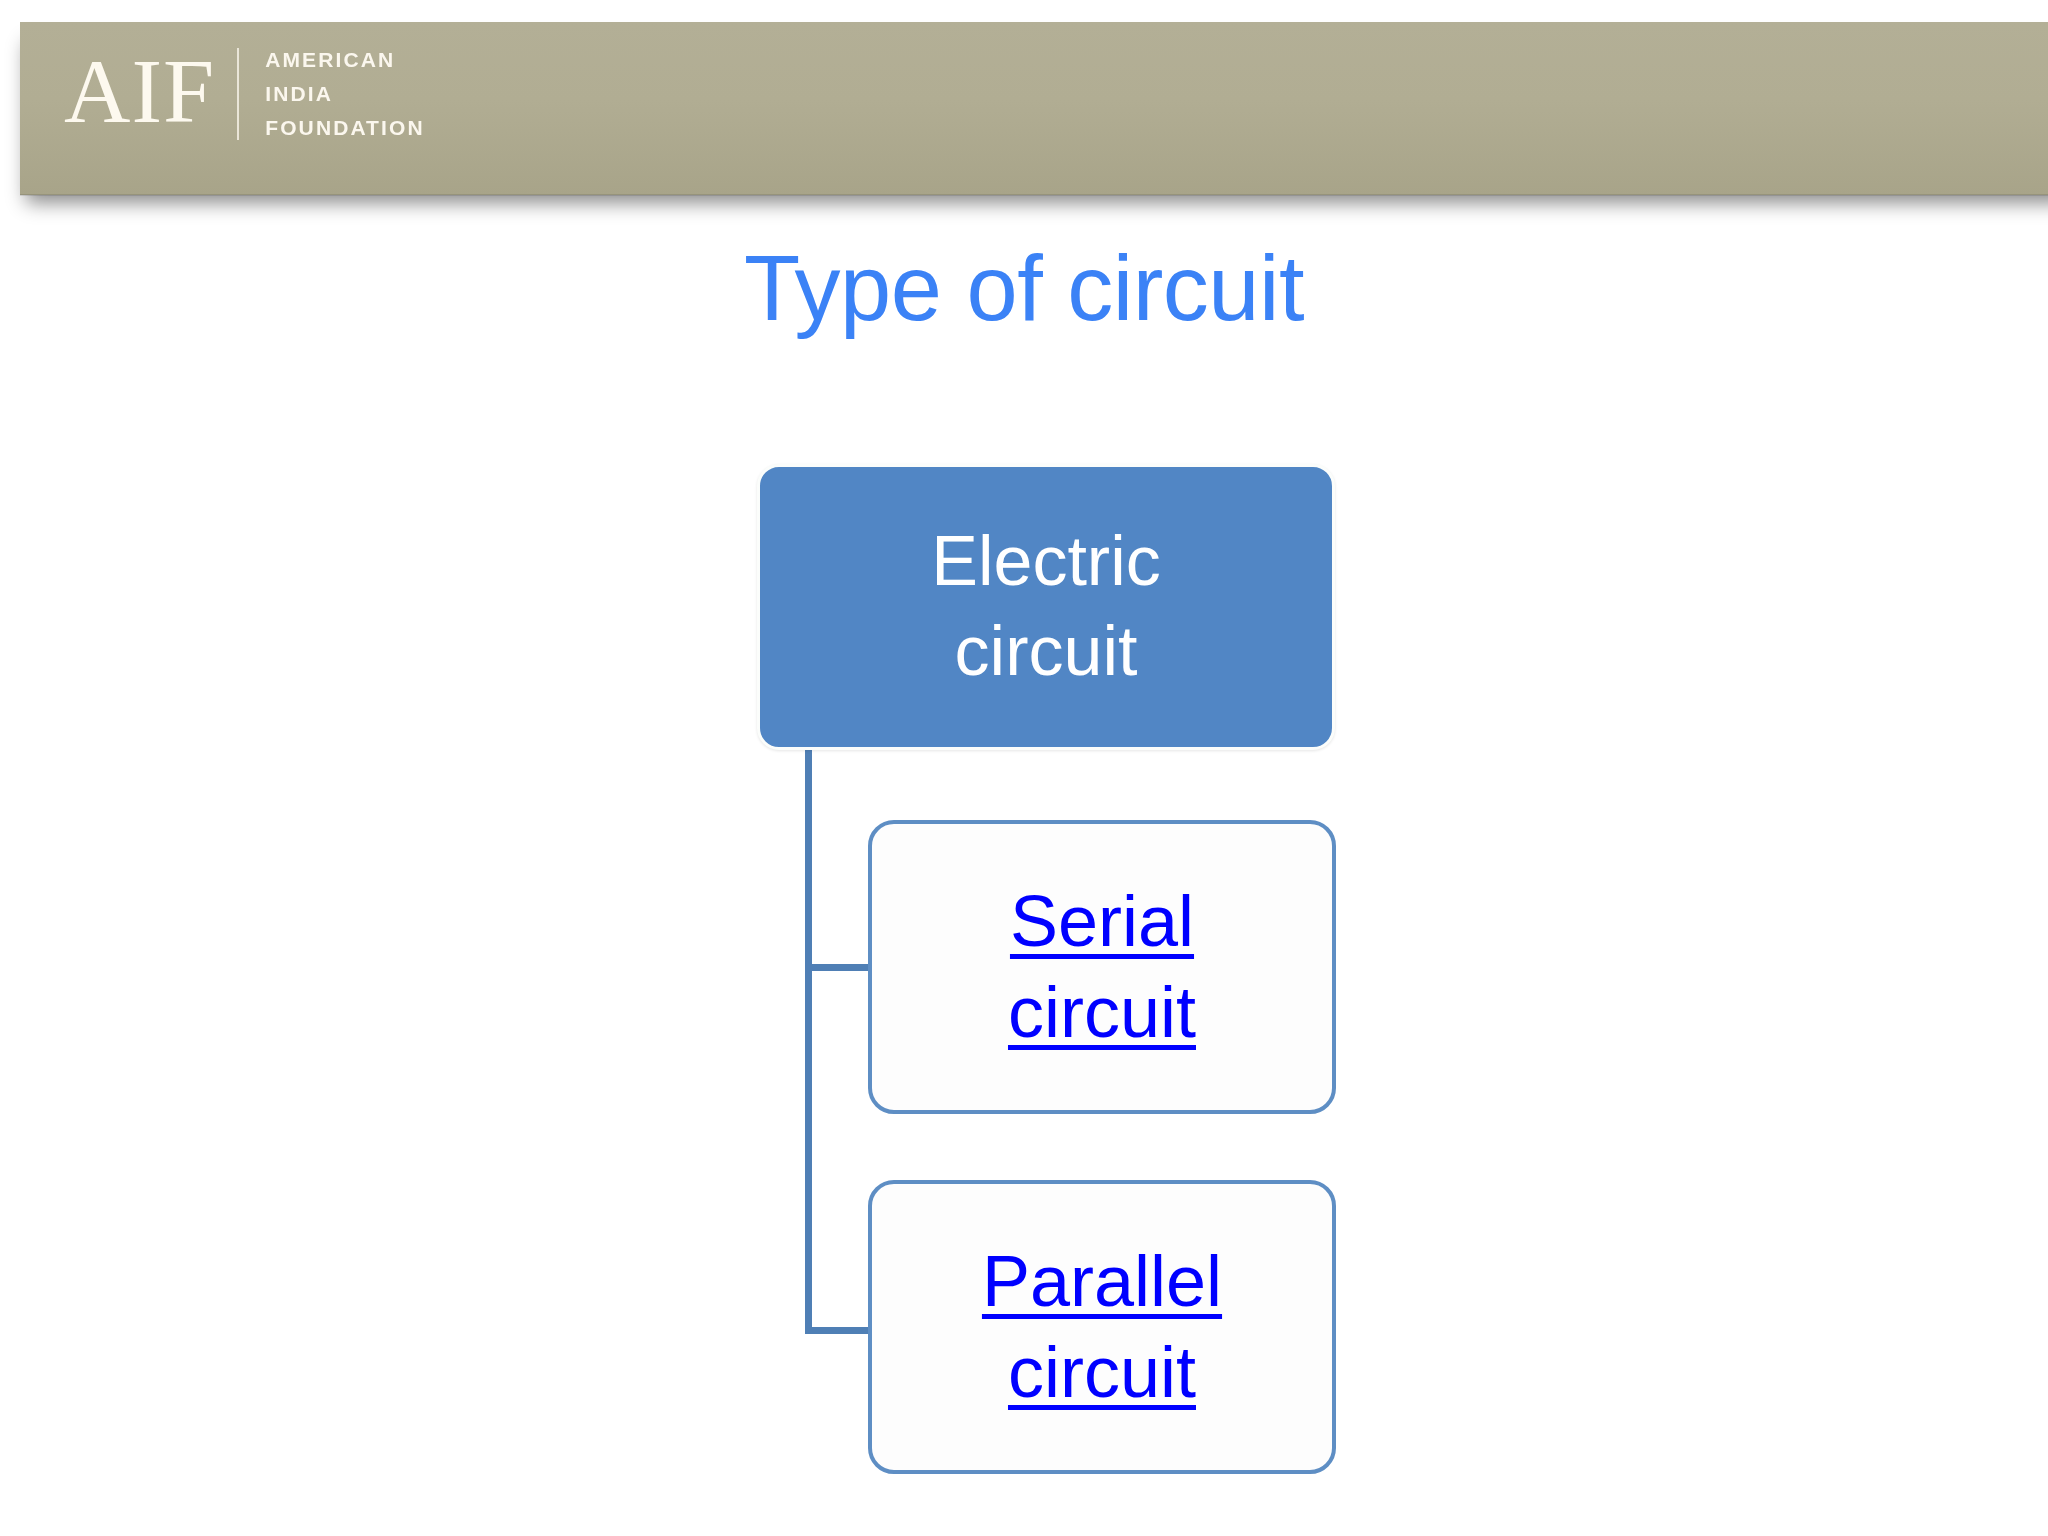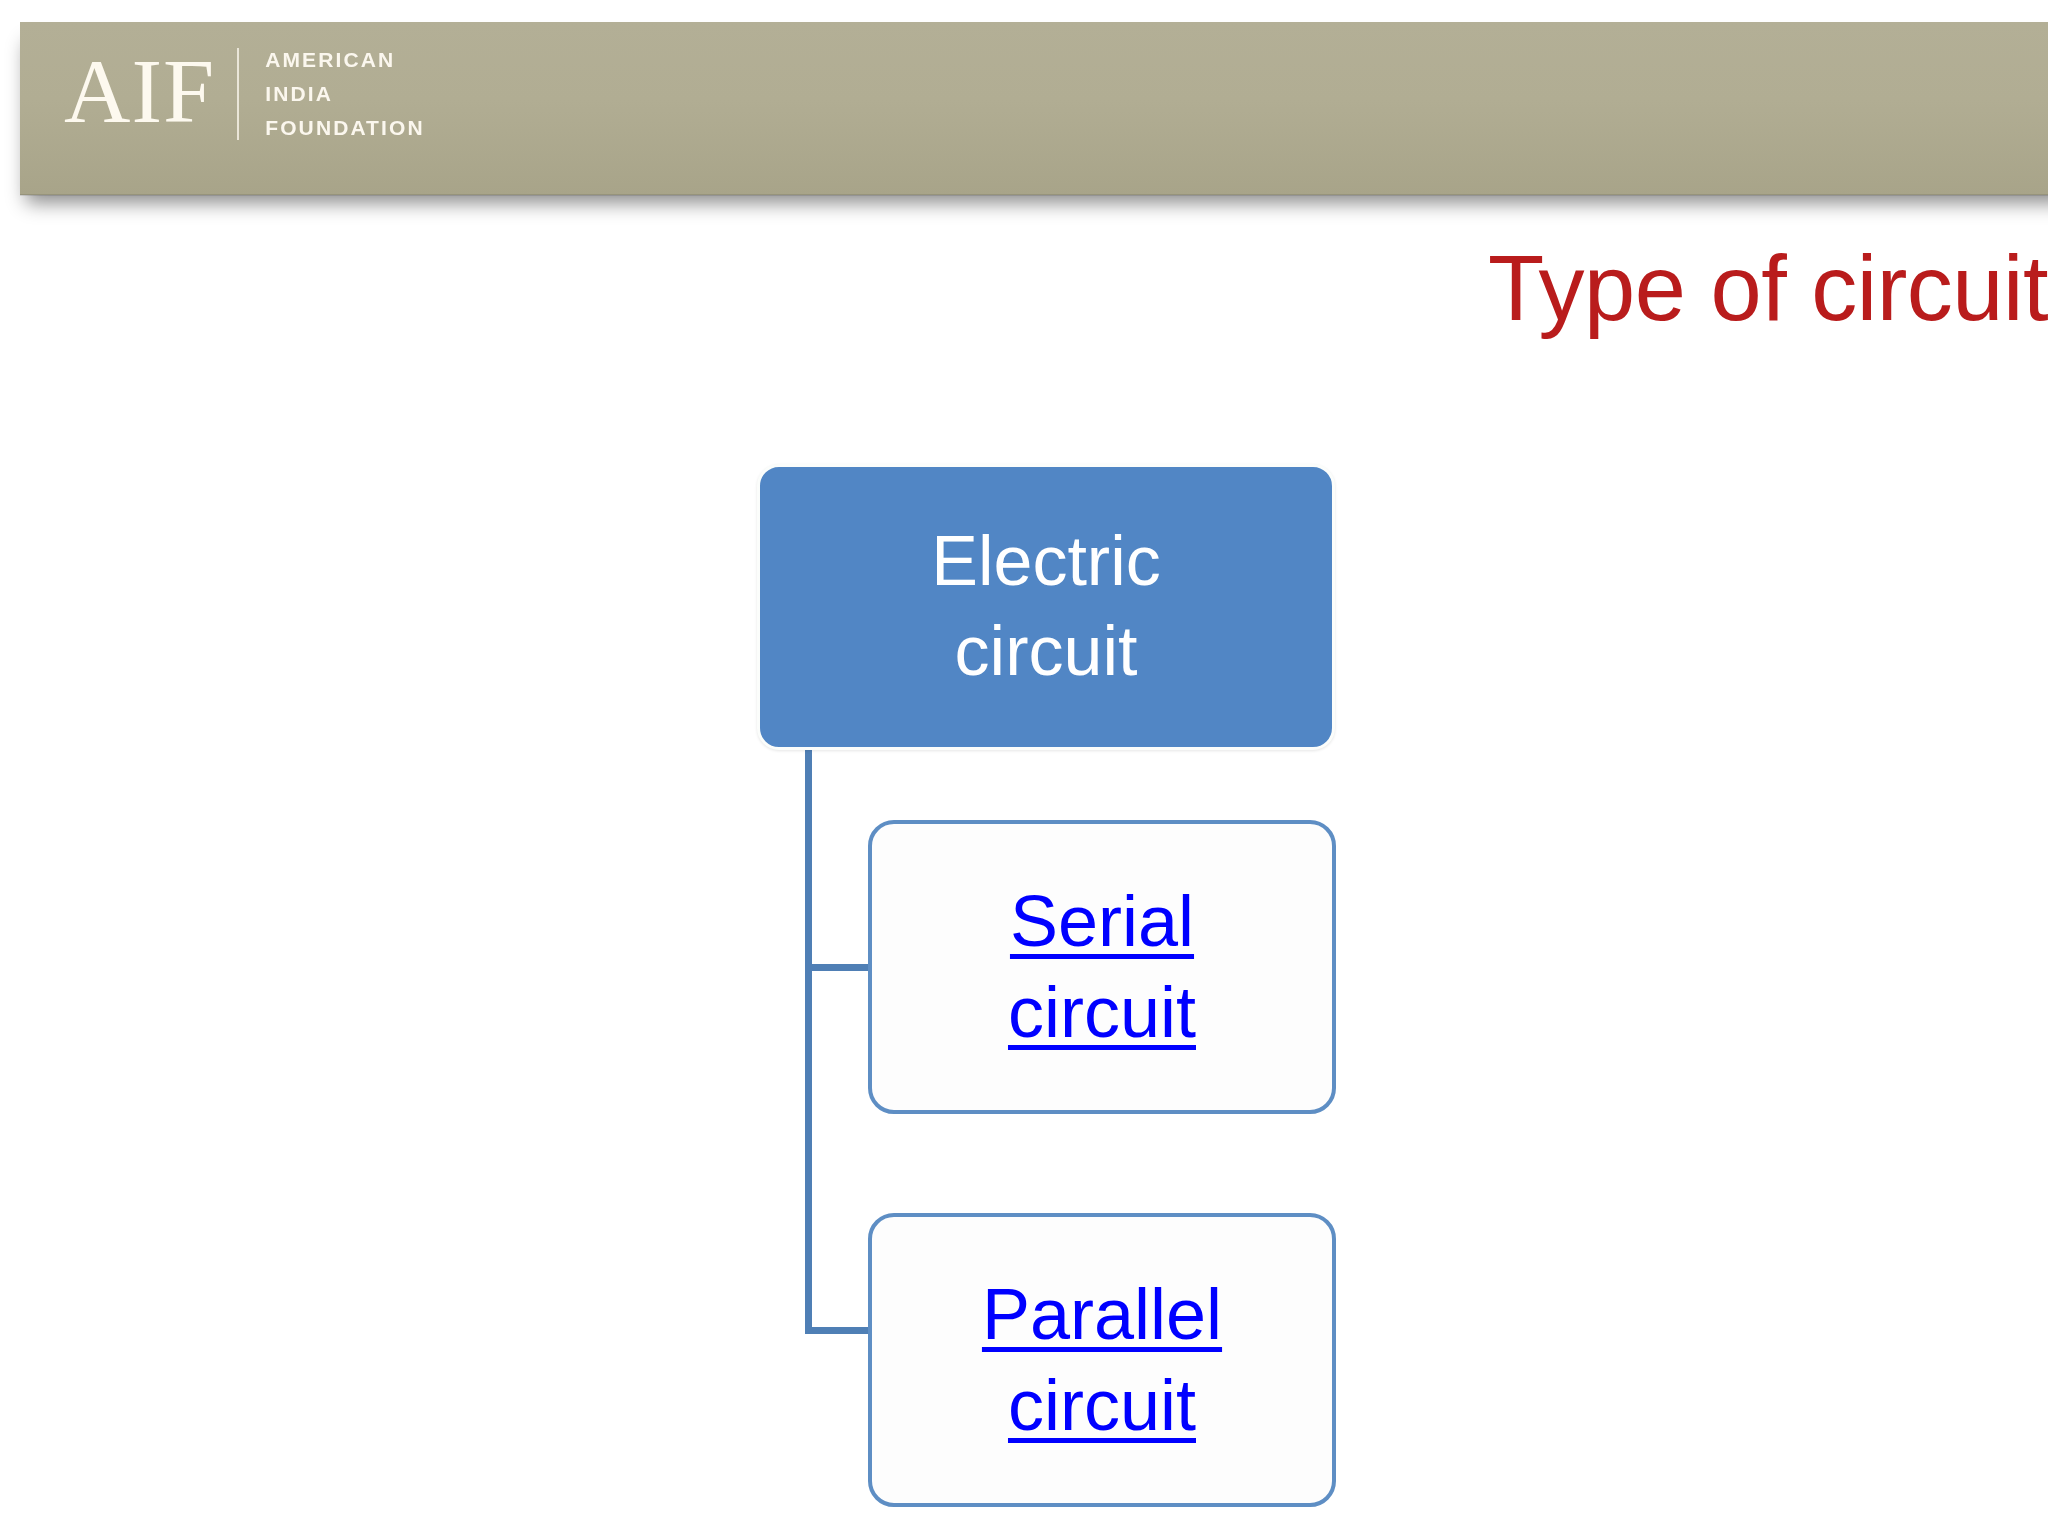--- a/index.html
+++ b/index.html
@@ -74,24 +74,24 @@
     line-height: 1.62;
   }
   .logo-words div { white-space: nowrap; }
 
   
   .slide-title {
     position: absolute;
     left: 0;
     right: 0;
     top: 240px;
-    text-align: right;
+    text-align: center;
     font-size: 92px;
     line-height: 1.05;
-    color: #b91c1c;
+    color: #3b82f6;
     font-weight: 400;
     font-family: "Liberation Sans", sans-serif;
     letter-spacing: -0.5px;
   }
 
   
   .diagram {
     position: absolute;
     left: 0;
     top: 0;
@@ -132,21 +132,21 @@
 
   
   .node-child {
     left: 868px;
     width: 468px;
     background: #fdfdfd;
     border: 4px solid #5e8ec4;
     border-radius: 26px;
   }
   .node-serial   { top: 820px;  height: 294px; }
-  .node-parallel { top: 1180px; height: 294px; margin-top: 33px; }
+  .node-parallel { top: 1180px; height: 294px; }
 
   .node-child .node-link {
     color: #0000ff;
     font-size: 72px;
     line-height: 1.27;
     font-weight: 400;
     text-decoration: underline;
     text-decoration-thickness: 5px;
     text-underline-offset: 8px;
     cursor: pointer;

